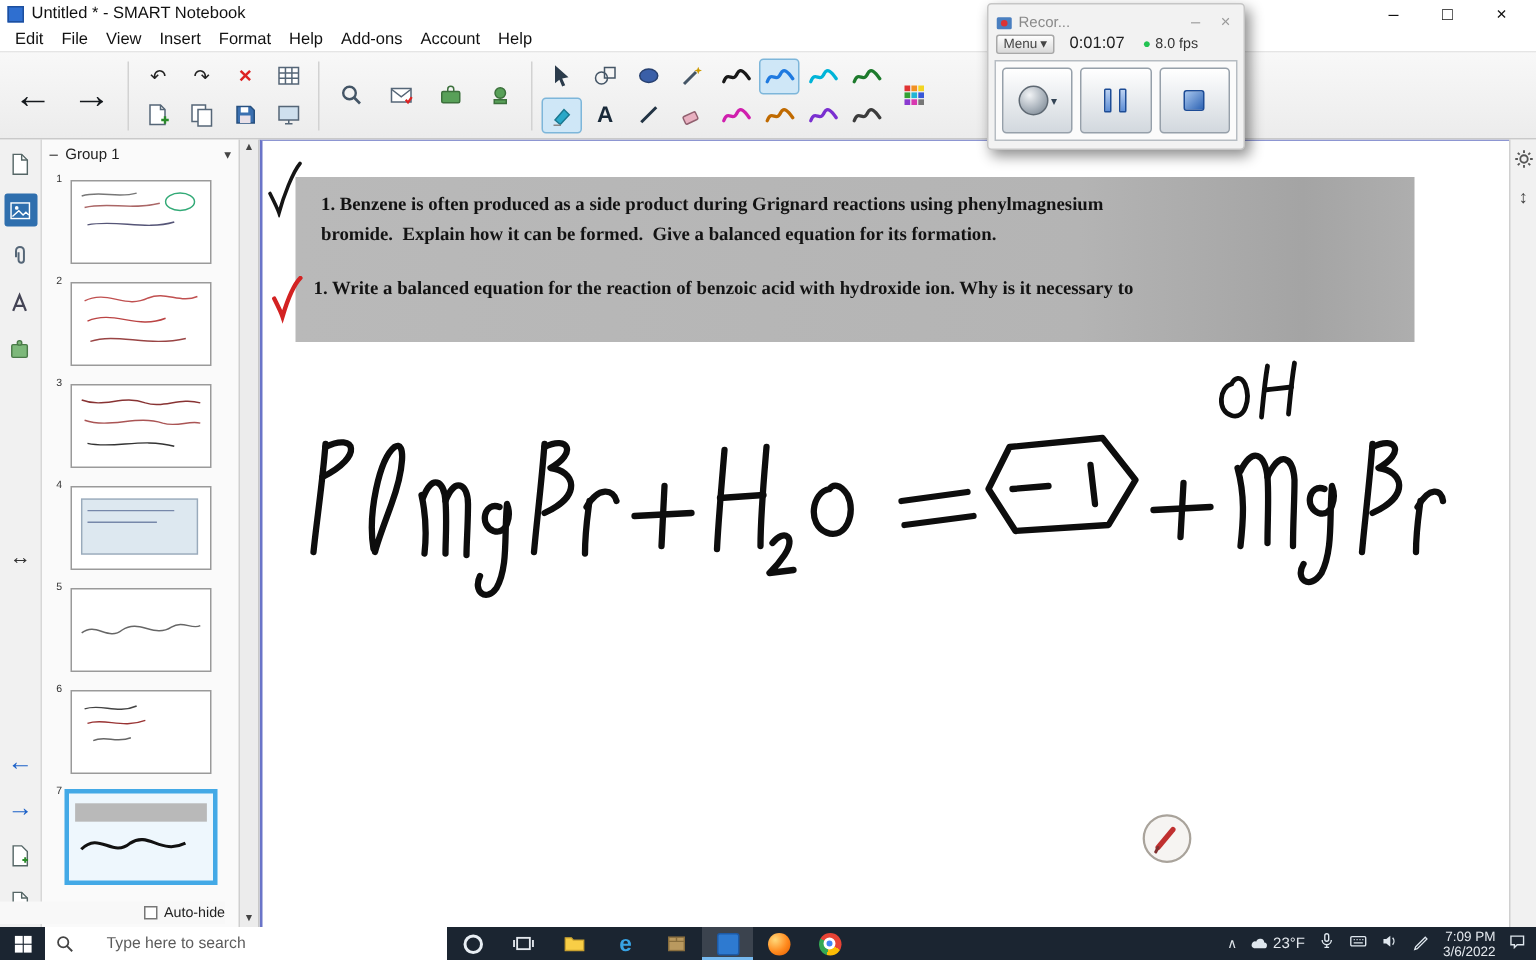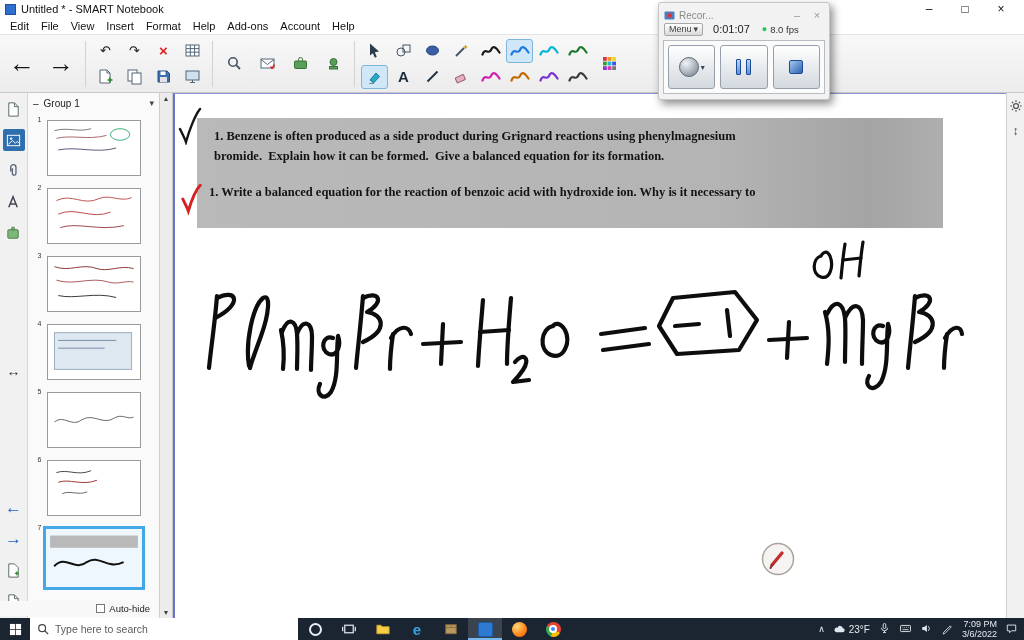--- a/index.html
+++ b/index.html
@@ -91,21 +91,21 @@
   .rs svg{width:14px;height:14px;}
 
   
   .autohide{position:absolute;left:0;bottom:24px;width:150px;height:15px;display:flex;align-items:center;gap:4px;font-size:9.5px;color:#222;z-index:6;background:#f8f8f8;padding-left:8px;justify-content:flex-end;}
   .cb{width:9px;height:9px;border:1px solid #777;background:#fff;display:inline-block;}
 
   
   .taskbar{position:absolute;left:0;top:618px;width:100%;height:22px;background:#1b2531;display:flex;align-items:center;color:#e4e9ee;z-index:20;}
   .start{width:30px;height:100%;display:flex;align-items:center;justify-content:center;}
   .start svg{width:13px;height:13px;}
-  .search{width:268px;height:22px;background:#fff;display:flex;align-items:center;gap:6px;padding:0 7px;}
+  .search{width:268px;height:22px;background:#fff;display:flex;align-items:center;gap:22px;padding:0 7px;}
   .search svg{width:12px;height:12px;flex:none;}
   .search input{border:none;outline:none;background:transparent;font-size:10.5px;width:100%;font-family:inherit;color:#222;}
   .search input::placeholder{color:#5c5c5c;}
   .tapp{width:34px;height:100%;display:flex;align-items:center;justify-content:center;}
   .tapp svg{width:16px;height:16px;}
   .tapp.active{background:rgba(255,255,255,.14);box-shadow:inset 0 -2px 0 #76b9ef;}
   .cortana{width:13px;height:13px;border:2px solid #e8eef4;border-radius:50%;}
   .edge-e{font-size:15px;font-weight:bold;color:#38a3e4;}
   .smart-ico{width:15px;height:15px;background:#2e7ad0;border-radius:2px;border:1px solid #1d5aa6;}
   .ffx{width:15px;height:15px;border-radius:50%;background:radial-gradient(circle at 32% 30%,#ffd97a,#ff8a1e 55%,#e05a00);}

